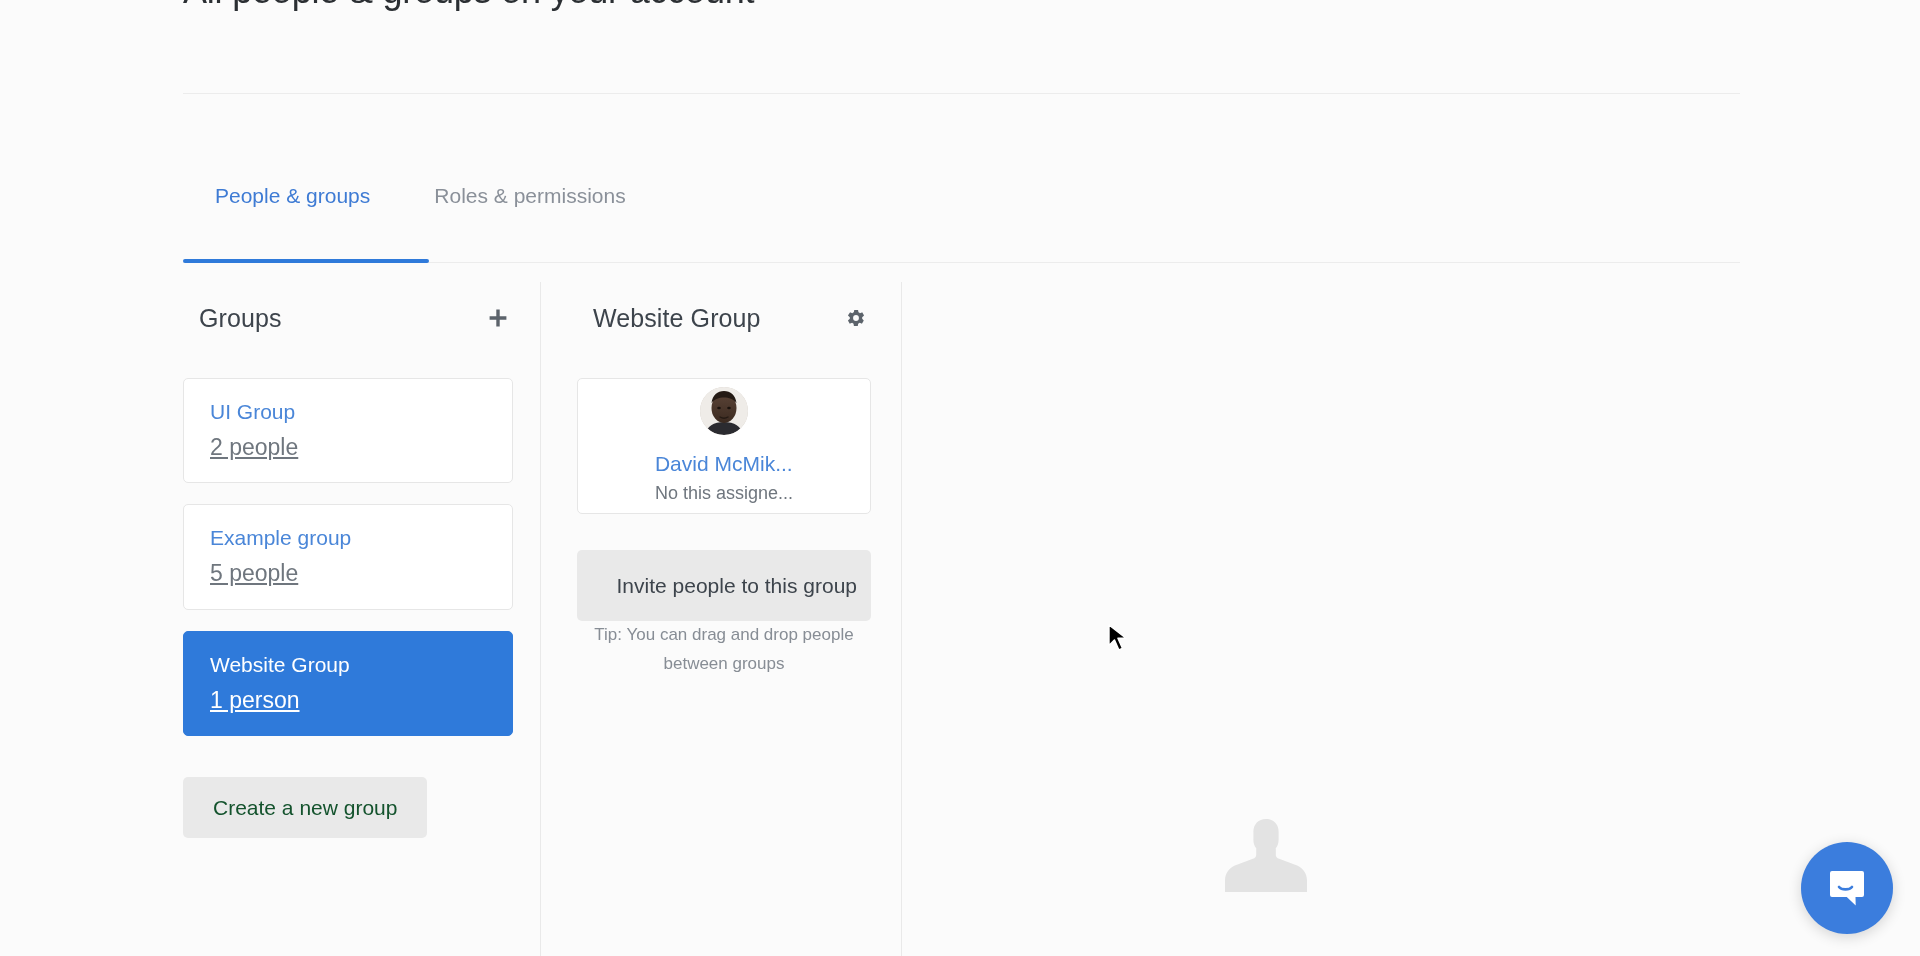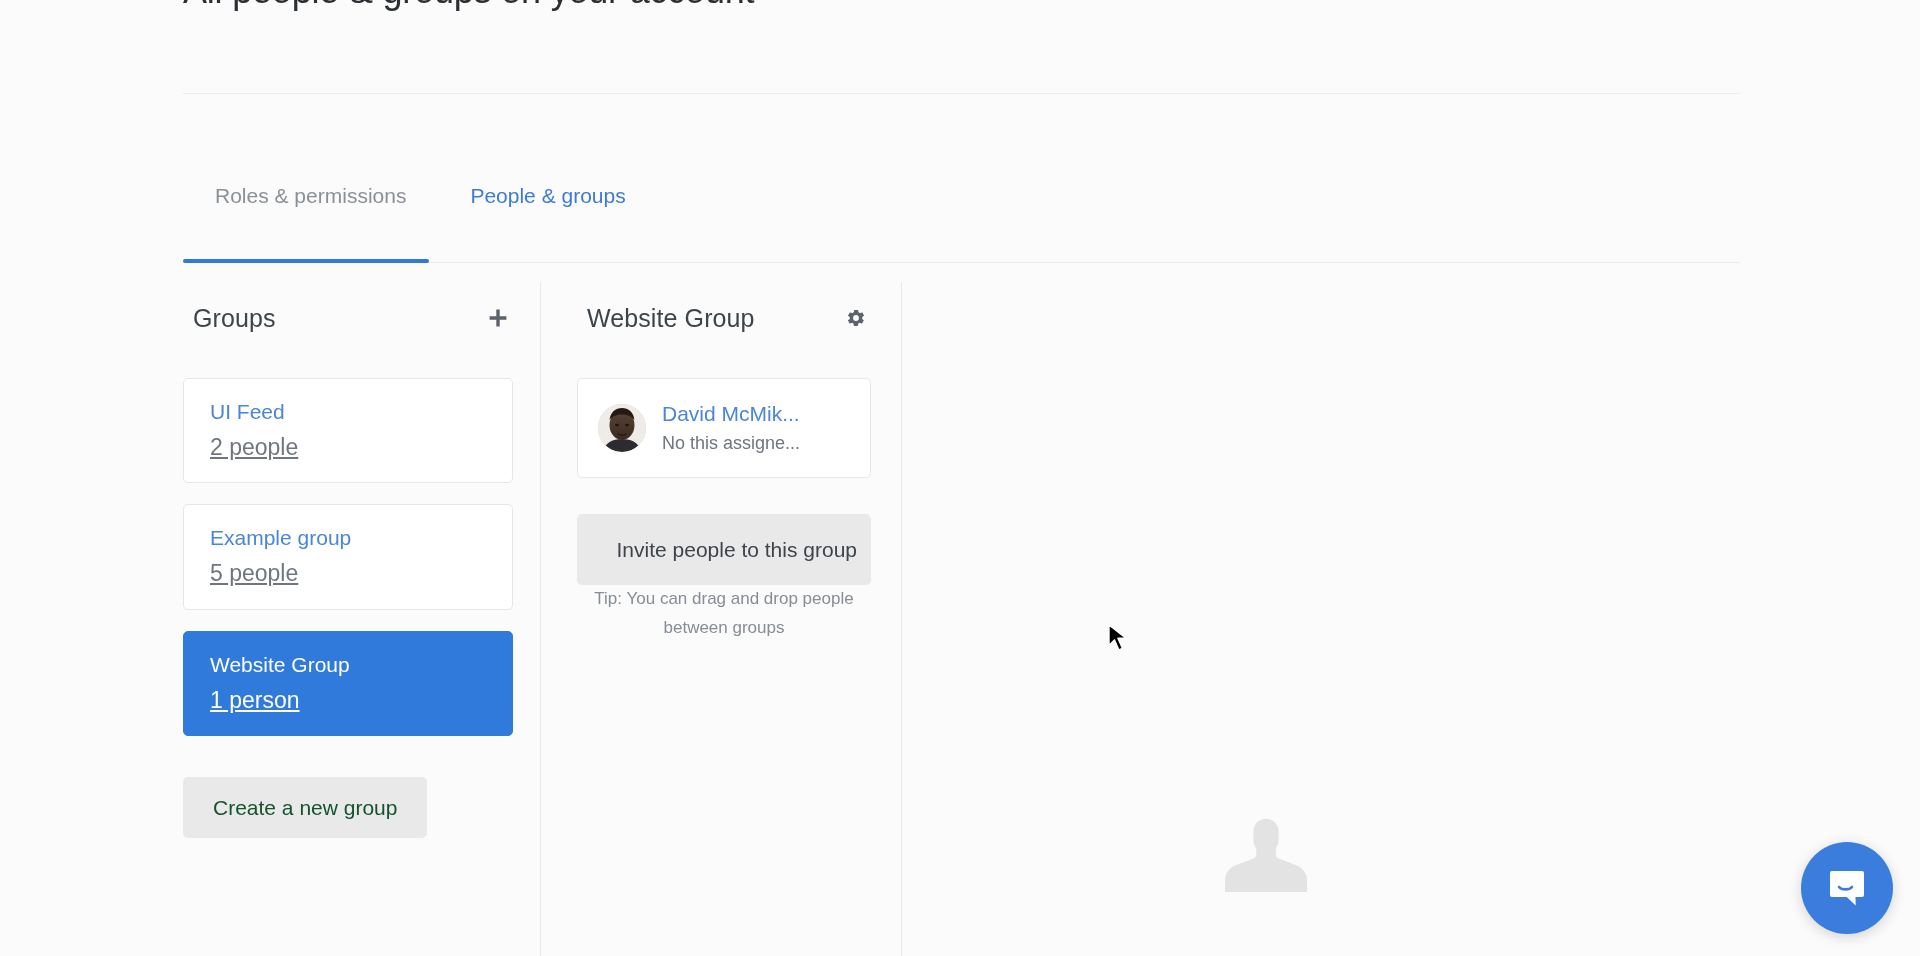--- a/index.html
+++ b/index.html
@@ -94,21 +94,21 @@
     width: 330px;
   }
   .col-head {
     display: flex;
     align-items: center;
     justify-content: space-between;
     height: 36px;
     margin-bottom: 42px;
   }
   .col-head h2 {
-    margin: 10px;
+    margin: 16px;
     font-size: 25px;
     font-weight: 400;
     color: #3d444c;
     letter-spacing: 0.1px;
   }
   .icon-btn {
     width: 30px; height: 30px;
     display: flex; align-items: center; justify-content: center;
     cursor: pointer;
     color: #5c636b;
@@ -161,26 +161,27 @@
     left: 577px;
     top: 300px;
     width: 294px;
   }
   .detail-col .col-head h2 { font-size: 25px; }
 
   .person-card {
     border: 1px solid #e6e6e6;
     border-radius: 5px;
     background: #ffffff;
-    padding: 22px 20px;
+    padding: 8px 20px;
     display: flex;
     align-items: center;
     gap: 16px;
     cursor: pointer;
     margin-bottom: 36px;
+    flex-direction: column;
   }
   .avatar {
     width: 48px; height: 48px;
     border-radius: 50%;
     flex: 0 0 48px;
     overflow: hidden;
     background: #d9d3cc;
     position: relative;
   }
   .avatar svg { display: block; width: 48px; height: 48px; }
@@ -259,41 +260,41 @@
 </style>
 </head>
 <body>
 
 <div id="app">
 
   <div class="page-title">All people &amp; groups on your account</div>
   <div class="header-rule"></div>
 
   <div class="tabs">
+    <div class="tab active">People &amp; groups</div>
     <div class="tab">Roles &amp; permissions</div>
-    <div class="tab active">People &amp; groups</div>
   </div>
   <div class="tabs-rule"></div>
   <div class="tabs-active-underline"></div>
 
   <div class="col-divider one"></div>
   <div class="col-divider two"></div>
 
   <div class="groups-col">
     <div class="col-head">
       <h2>Groups</h2>
       <div class="icon-btn">
         <svg width="22" height="22" viewBox="0 0 22 22" aria-hidden="true">
           <path d="M9.3 2.6h3.4v6.7h6.7v3.4h-6.7v6.7H9.3v-6.7H2.6V9.3h6.7z" fill="#5c636b"></path>
         </svg>
       </div>
     </div>
 
     <div class="group-card">
-      <div class="g-name">UI Feed</div>
+      <div class="g-name">UI Group</div>
       <div class="g-count">2 people</div>
     </div>
 
     <div class="group-card">
       <div class="g-name">Example group</div>
       <div class="g-count">5 people</div>
     </div>
 
     <div class="group-card selected">
       <div class="g-name">Website Group</div>

